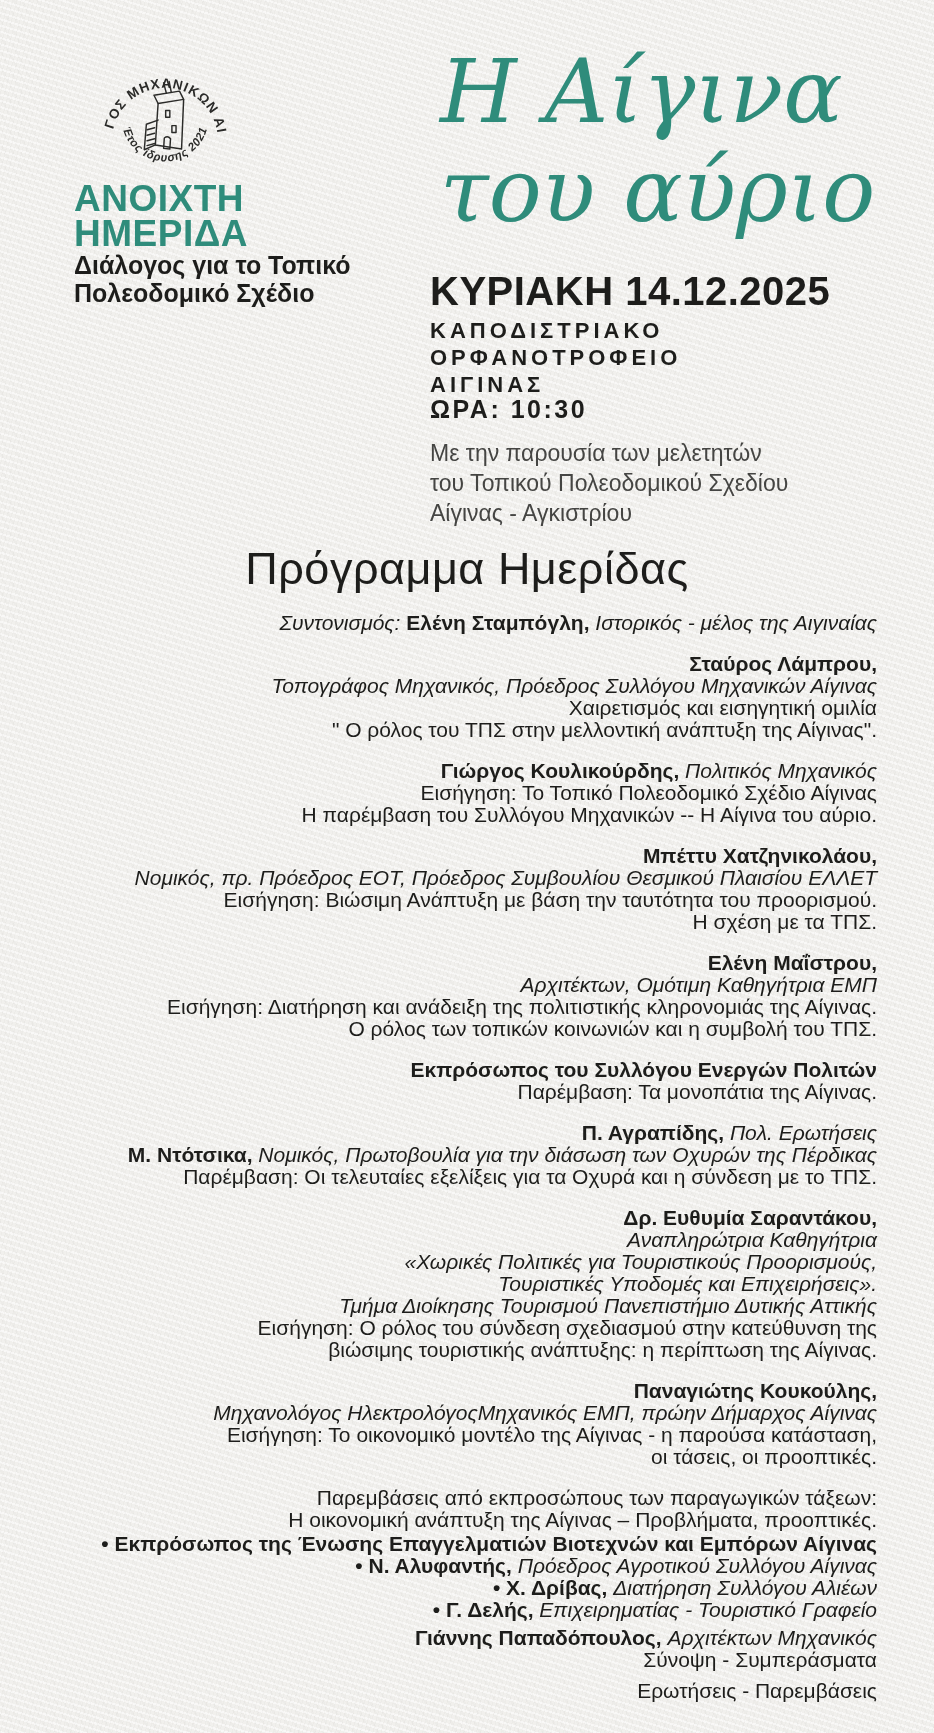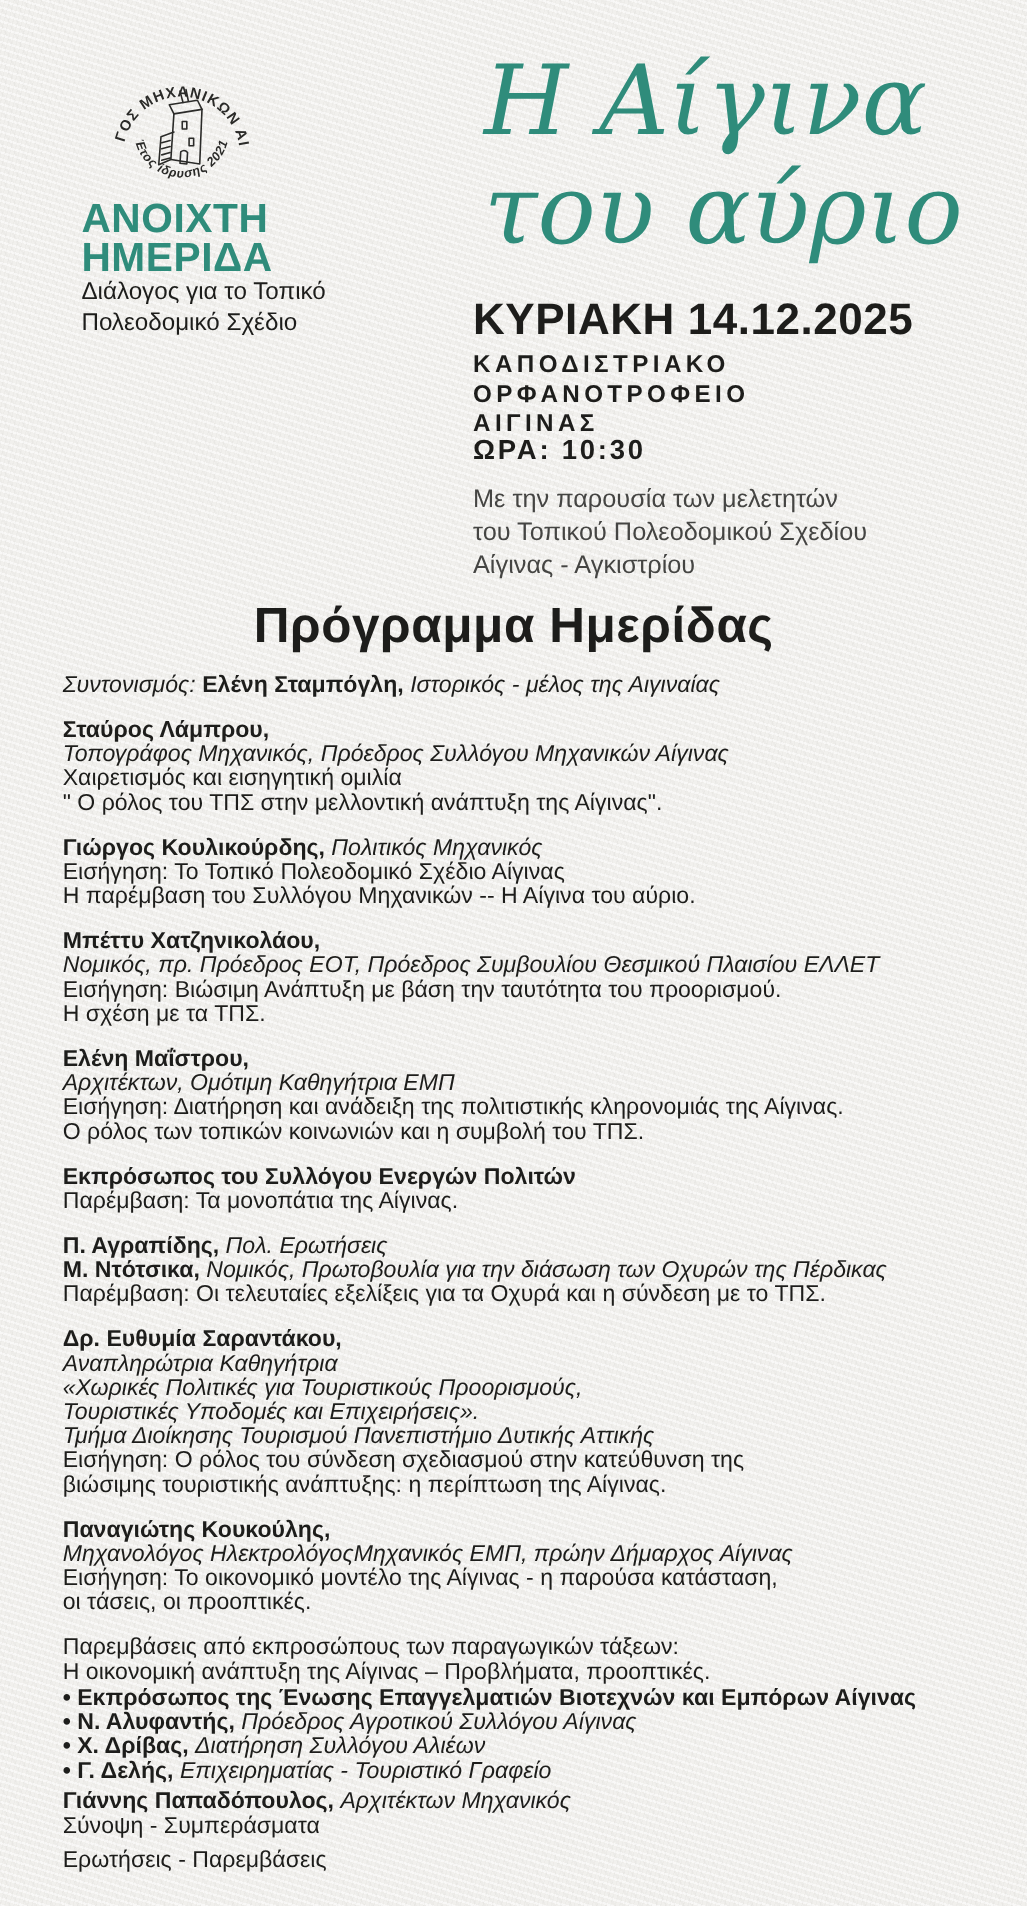--- a/index.html
+++ b/index.html
@@ -23,32 +23,32 @@
   }
   .abs { position:absolute; }
 
   
   .logo-svg { left:96px; top:58px; width:138px; height:138px; }
   .logo-arc-top { font-size:19.5px; font-weight:600; letter-spacing:1.6px; fill:#2a2a28; }
   .logo-arc-bottom { font-size:16.5px; font-weight:600; font-style:italic; letter-spacing:1px; fill:#2a2a28; }
 
   
   .open-day { left:74px; top:181px; font-size:37px; font-weight:800; color:var(--accent,#2f8c7b); line-height:35px; letter-spacing:0.5px; }
-  .dialogue { left:74px; top:251px; font-size:22px; font-weight:400; line-height:28px; }
+  .dialogue { left:74px; top:251px; font-size:25px; font-weight:700; line-height:28px; }
 
   
   .main-title { left:397px; top:42px; font-family:"DejaVu Serif","Liberation Serif",serif; font-style:italic; font-weight:400; font-size:88px; line-height:99px; color:var(--accent,#2f8c7b);margin-left:43px; }
   .date { left:430px; top:269px; font-size:40px; font-weight:800; letter-spacing:0.5px; }
   .venue { left:430px; top:317px; font-size:22px; font-weight:700; letter-spacing:4px; line-height:27px; }
   .time { left:430px; top:395px; font-size:25px; font-weight:800; letter-spacing:2.5px; }
   .note { left:430px; top:438px; font-size:23px; line-height:30px; color:var(--muted,#454543); }
 
   
-  .program-heading { left:0; top:543px; width:934px; text-align:center; font-size:45px; font-weight:700; letter-spacing:0.5px; }
-  .program-list { left:57px; top:612px; width:820px; text-align:left; font-size:21px; line-height:22px; }
+  .program-heading { left:0; top:543px; width:934px; text-align:center; font-size:45px; font-weight:400; letter-spacing:0.5px; }
+  .program-list { left:57px; top:612px; width:820px; text-align:right; font-size:21px; line-height:22px; }
   .prog-item { margin-bottom:19px; }
   .prog-item:nth-child(10) { margin-bottom:2px; }
   .prog-item:nth-child(11) { margin-bottom:6px; }
   .prog-item:nth-child(12) { margin-bottom:9px; }
   .prog-item:last-child { margin-bottom:0; }
   .seg-b { font-weight:700; }
   .seg-i { font-style:italic; }
 </style>
 </head>
 <body style="--accent: #2F8C7B; --text: #1D1D1B; --muted: #454543; background: rgb(241, 240, 237);">

